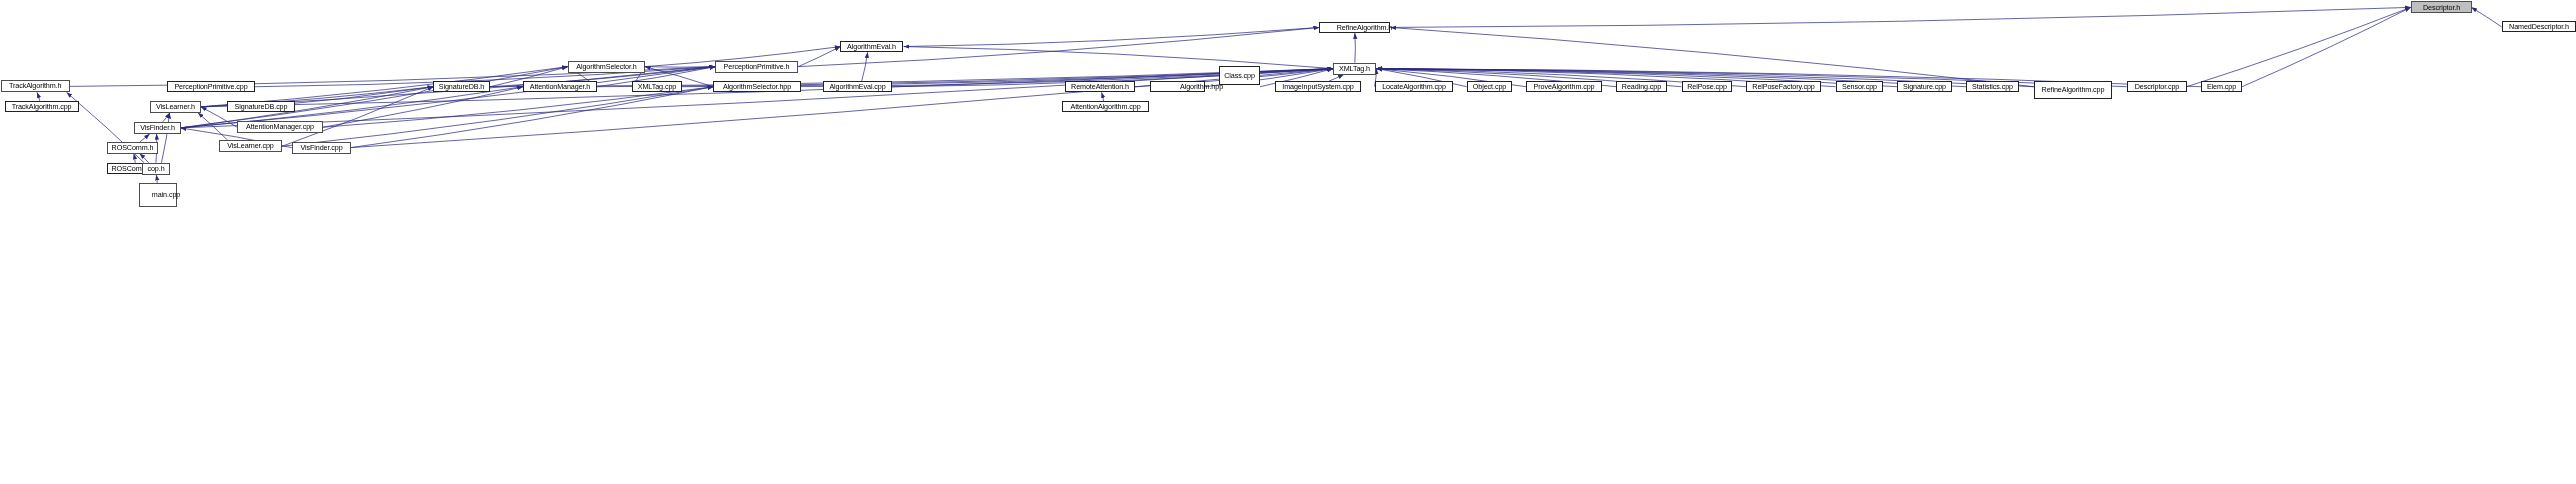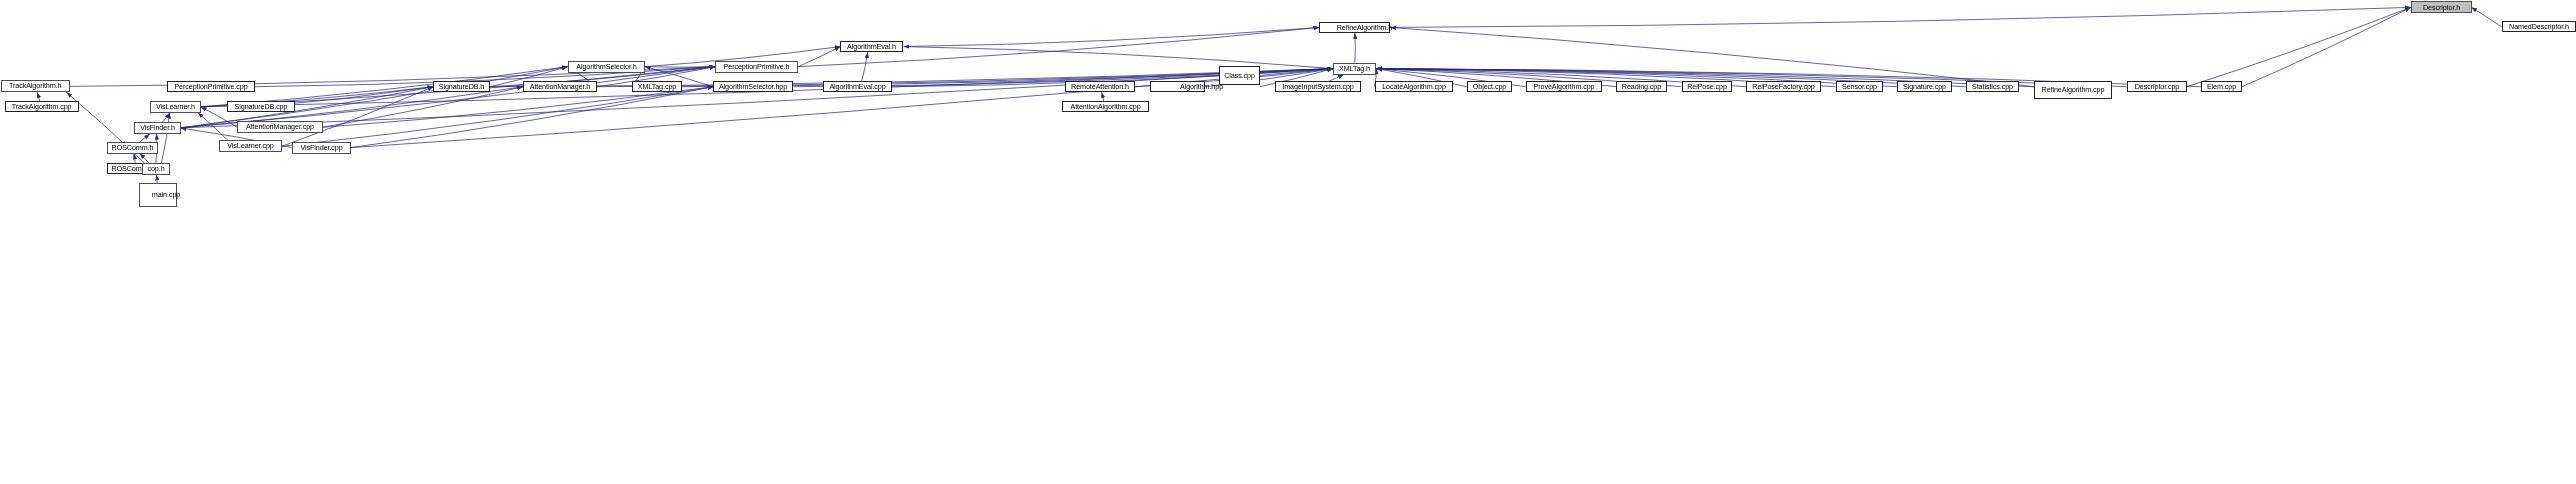--- a/index.html
+++ b/index.html
@@ -144,21 +144,21 @@
       </div>
       <div class="node" style="left: 433px; top: 81px; width: 57px; height: 11.2px;">
         <span>SignatureDB.h</span>
       </div>
       <div class="node" style="left: 523px; top: 81px; width: 74px; height: 11.2px;">
         <span>AttentionManager.h</span>
       </div>
       <div class="node" style="left: 632px; top: 81px; width: 50px; height: 11.2px;">
         <span>XMLTag.cpp</span>
       </div>
-      <div class="node" style="left: 713px; top: 81px; width: 80px; height: 11.2px;">
+      <div class="node" style="left: 713px; top: 81px; width: 88px; height: 11.2px;">
         <span>AlgorithmSelector.hpp</span>
       </div>
       <div class="node" style="left: 823px; top: 81px; width: 69px; height: 11.2px;">
         <span>AlgorithmEval.cpp</span>
       </div>
       <div class="node" style="left: 1065px; top: 81px; width: 70px; height: 11.2px;">
         <span>RemoteAttention.h</span>
       </div>
       <div class="node" style="left: 1150px; top: 81px; width: 55px; height: 11.2px; padding-left: 48px;">
         <span>Algorithm.hpp</span>

